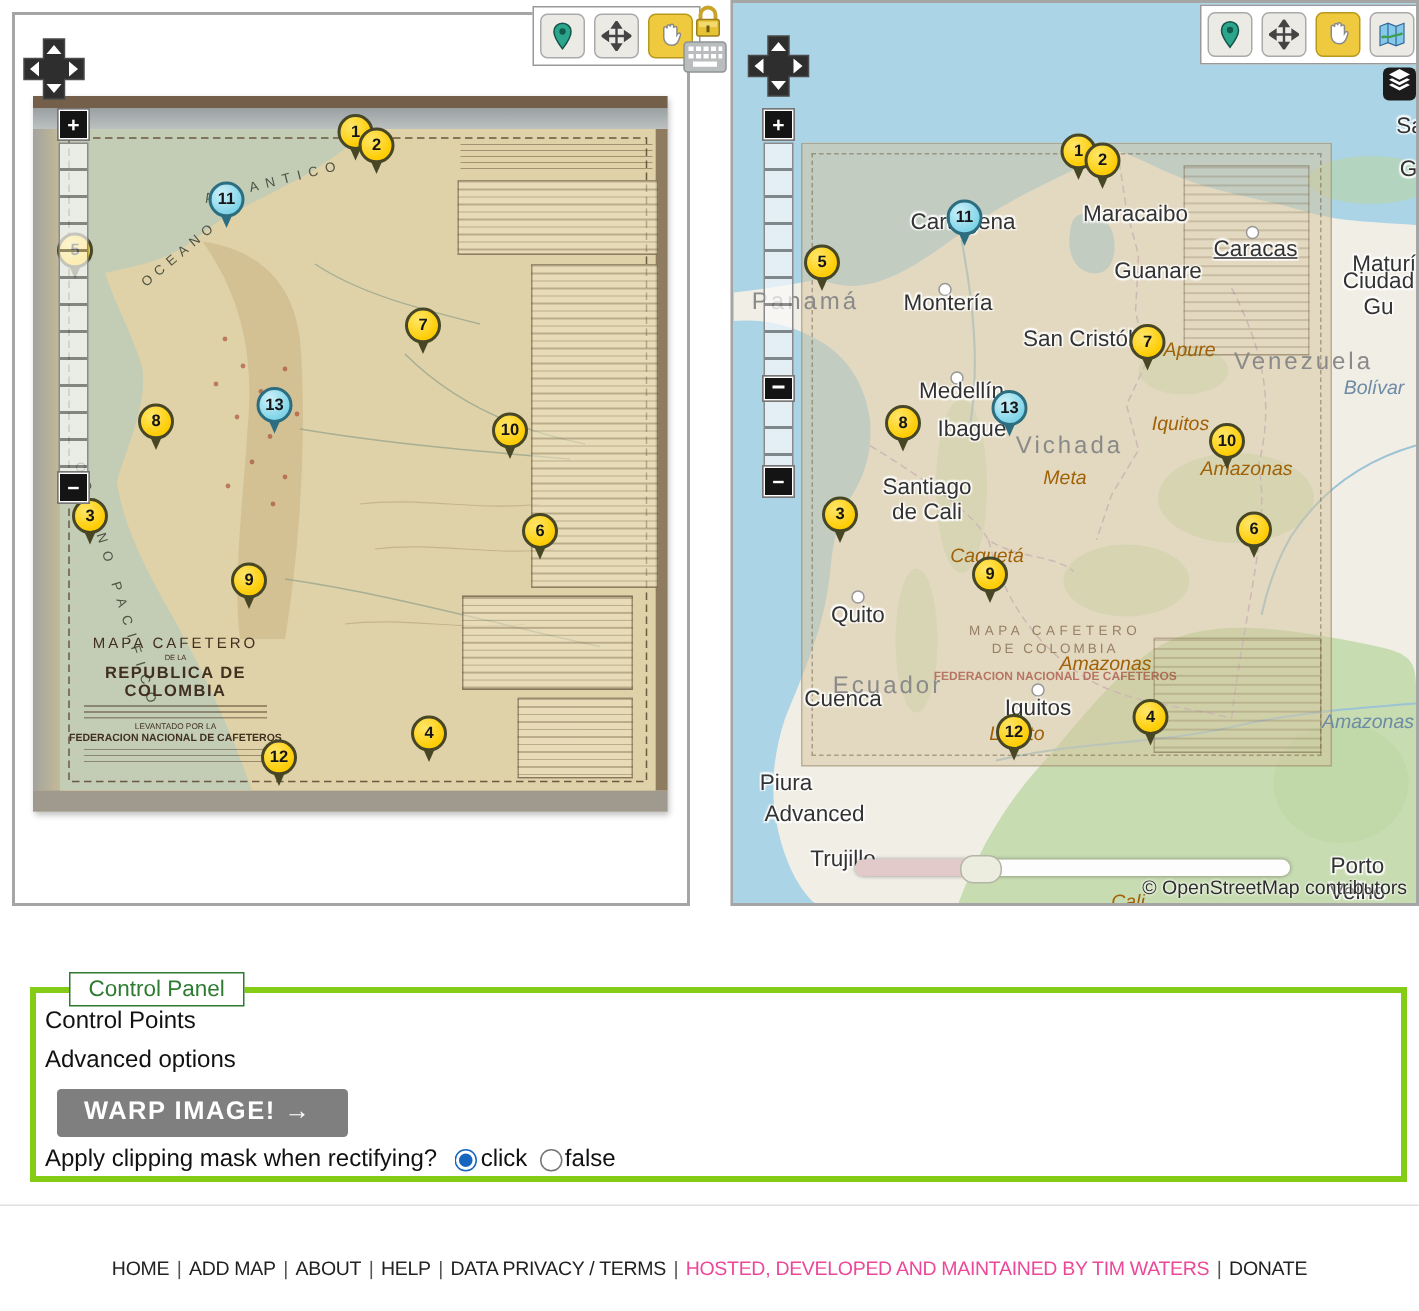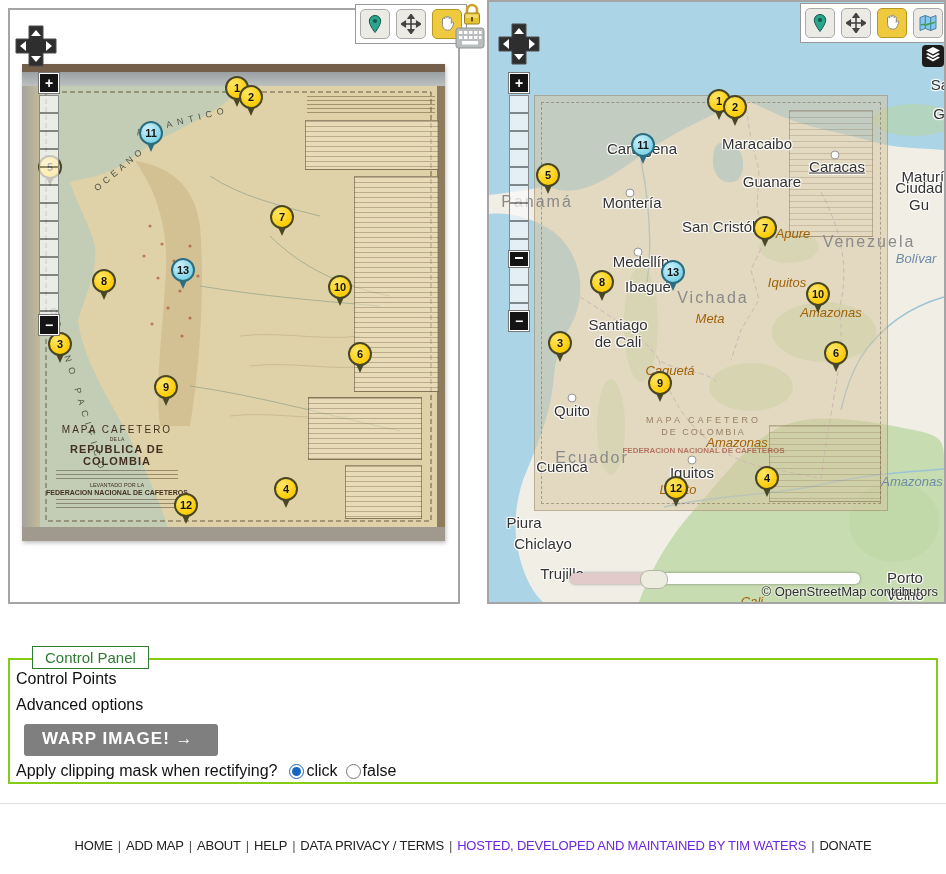--- a/index.html
+++ b/index.html
@@ -96,36 +96,36 @@
   .op-knob{position:absolute;left:70px;top:-3px;width:26px;height:17px;background:#ececdf;
            border:1px solid #b5b5a5;border-radius:9px;cursor:pointer;}
   .attrib{position:absolute;right:6px;bottom:3px;font-size:13px;color:#2d2d2d;z-index:46;
           text-shadow:0 0 2px #fff,0 0 2px #fff;}
 
   
   .instruction{position:absolute;top:610px;left:0;right:0;height:34px;display:flex;align-items:center;
                justify-content:center;gap:7px;font-size:16px;color:#1a1a1a;}
   .acp-btn{font-size:15px;color:#9e9e9e;background:#f4f4f4;border:1px solid #cfcfcf;border-radius:4px;
            padding:4px 10px;cursor:default;}
-  .fieldset{position:absolute;left:8px;right:8px;top:658px;height:122px;border:2px solid #84cc16;}
+  .fieldset{position:absolute;left:20px;right:8px;top:658px;height:122px;border:4px solid #84cc16;}
   .legend{position:absolute;top:-14px;left:22px;background:#fff;border:1px solid #2e7b31;color:#2e7b31;
           font-size:15px;padding:2px 12px;}
   .cp-body{padding:10px 6px 0 6px;font-size:16px;color:#111;}
   .cp-section{margin:0 0 8px 0;cursor:pointer;}
   .warp-btn{display:inline-block;margin:2px 0 6px 8px;background:#7f7f7f;color:#fff;font-weight:bold;
             font-size:17px;letter-spacing:1px;padding:5px 24px 7px 18px;border:none;border-radius:3px;cursor:pointer;
             font-family:"Liberation Sans",sans-serif;}
   .clip-row{display:flex;align-items:center;gap:4px;font-size:16px;}
   .clip-row label{display:flex;align-items:center;margin-left:8px;cursor:pointer;}
   .clip-row input{accent-color:#1566bf;margin:0 2px 0 0;width:15px;height:15px;}
   .footer{position:absolute;top:803px;left:0;right:0;border-top:1px solid #e0e0e0;}
   .footer-line{margin-top:34px;text-align:center;font-size:13px;color:#222;letter-spacing:-0.2px;}
   .flink{color:#222;text-decoration:none;cursor:pointer;}
   .sep{color:#555;margin:0 5px;}
-  .credit{color:#6d28d9;}
+  .credit{color:#ec4899;}
 </style>
 </head>
 <body>
 
 <div class="page">
 
   <div class="map-panel panel-left">
     <div class="old-map">
       <div class="edge-top"></div>
       <div class="edge-cloth"></div>
@@ -323,33 +323,33 @@
         <span class="lbl k-city" style="left: 238px; top: 224px;">San Cristóbal</span>
         <span class="lbl k-city" style="left: 143px; top: 200px;">Montería</span>
         <span class="lbl k-city" style="left: 152px; top: 259px;">Medellín</span>
         <span class="lbl k-city" style="left: 159px; top: 284px;">Ibagué</span>
         <span class="lbl k-city" style="left: 129px; top: 331px; text-align: center;">Santiago
 de Cali</span>
         <span class="lbl k-city" style="left: 83px; top: 408px;">Quito</span>
         <span class="lbl k-city" style="left: 73px; top: 464px;">Cuenca</span>
         <span class="lbl k-city" style="left: 203px; top: 470px;">Iquitos</span>
         <span class="lbl k-city" style="left: 35px; top: 520px;">Piura</span>
-        <span class="lbl k-city" style="left: 54px; top: 541px;">Chiclayo</span>
+        <span class="lbl k-city" style="left: 54px; top: 541px;">Advanced</span>
         <span class="lbl k-city" style="left: 73px; top: 571px;">Trujillo</span>
         <span class="lbl k-city" style="left: 416px; top: 584px;">Porto Velho</span>
         <span class="lbl k-city" style="left: 451px; top: 82px;">Sa</span>
         <span class="lbl k-city" style="left: 450px; top: 111px;">G</span>
         <span class="lbl k-country" style="left: 48px; top: 200px;">Panamá</span>
         <span class="lbl k-country" style="left: 380px; top: 240px;">Venezuela</span>
         <span class="lbl k-country" style="left: 224px; top: 296px;">Vichada</span>
         <span class="lbl k-country" style="left: 103px; top: 456px;">Ecuador</span>
         <span class="lbl k-region" style="left: 304px; top: 231px;">Apure</span>
         <span class="lbl k-region" style="left: 298px; top: 280px;">Iquitos</span>
         <span class="lbl k-region" style="left: 221px; top: 316px;">Meta</span>
-        <span class="lbl k-region" style="left: 181px; top: 368px;">Caquetá</span>
+        <span class="lbl k-region" style="left: 169px; top: 368px;">Caquetá</span>
         <span class="lbl k-region" style="left: 342px; top: 310px;">Amazonas</span>
         <span class="lbl k-region" style="left: 248px; top: 440px;">Amazonas</span>
         <span class="lbl k-region" style="left: 189px; top: 487px;">Loreto</span>
         <span class="lbl k-region" style="left: 263px; top: 599px;">Cali</span>
         <span class="lbl k-water" style="left: 427px; top: 256px;">Bolívar</span>
         <span class="lbl k-water" style="left: 423px; top: 479px;">Amazonas</span>
       </div>
     <div>
         <div class="map-dot" style="left: 346px; top: 153px;"></div>
         <div class="map-dot" style="left: 141px; top: 191px;"></div>

